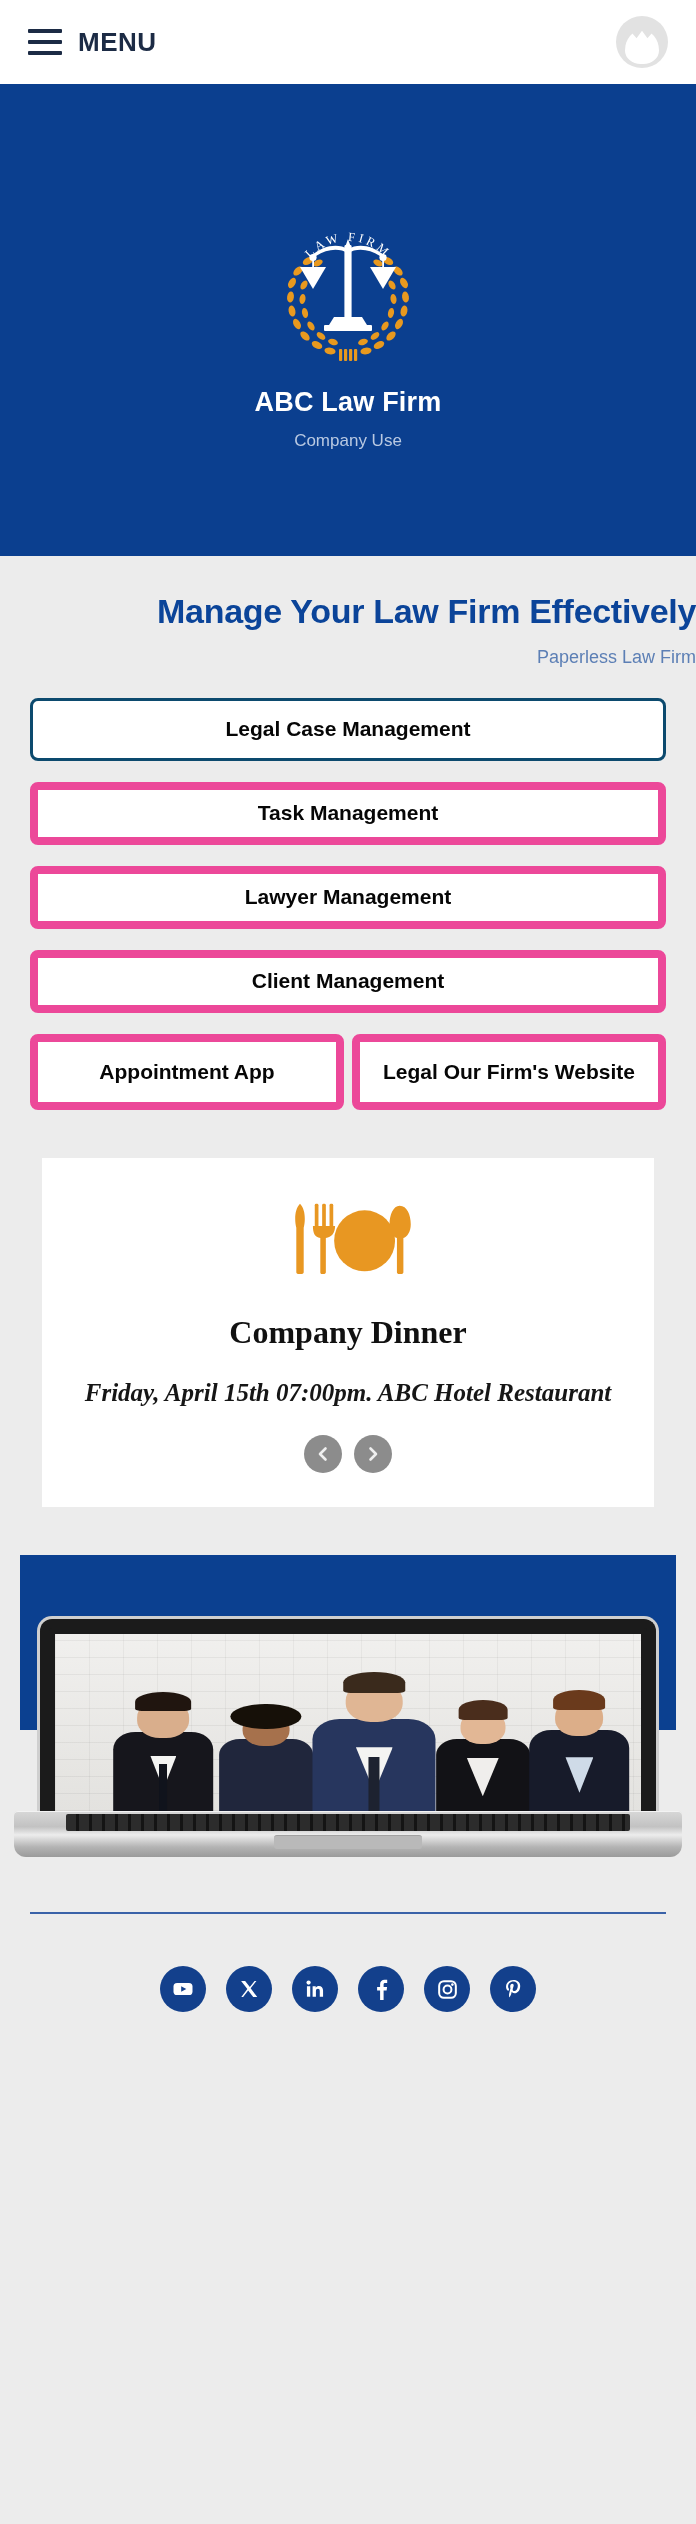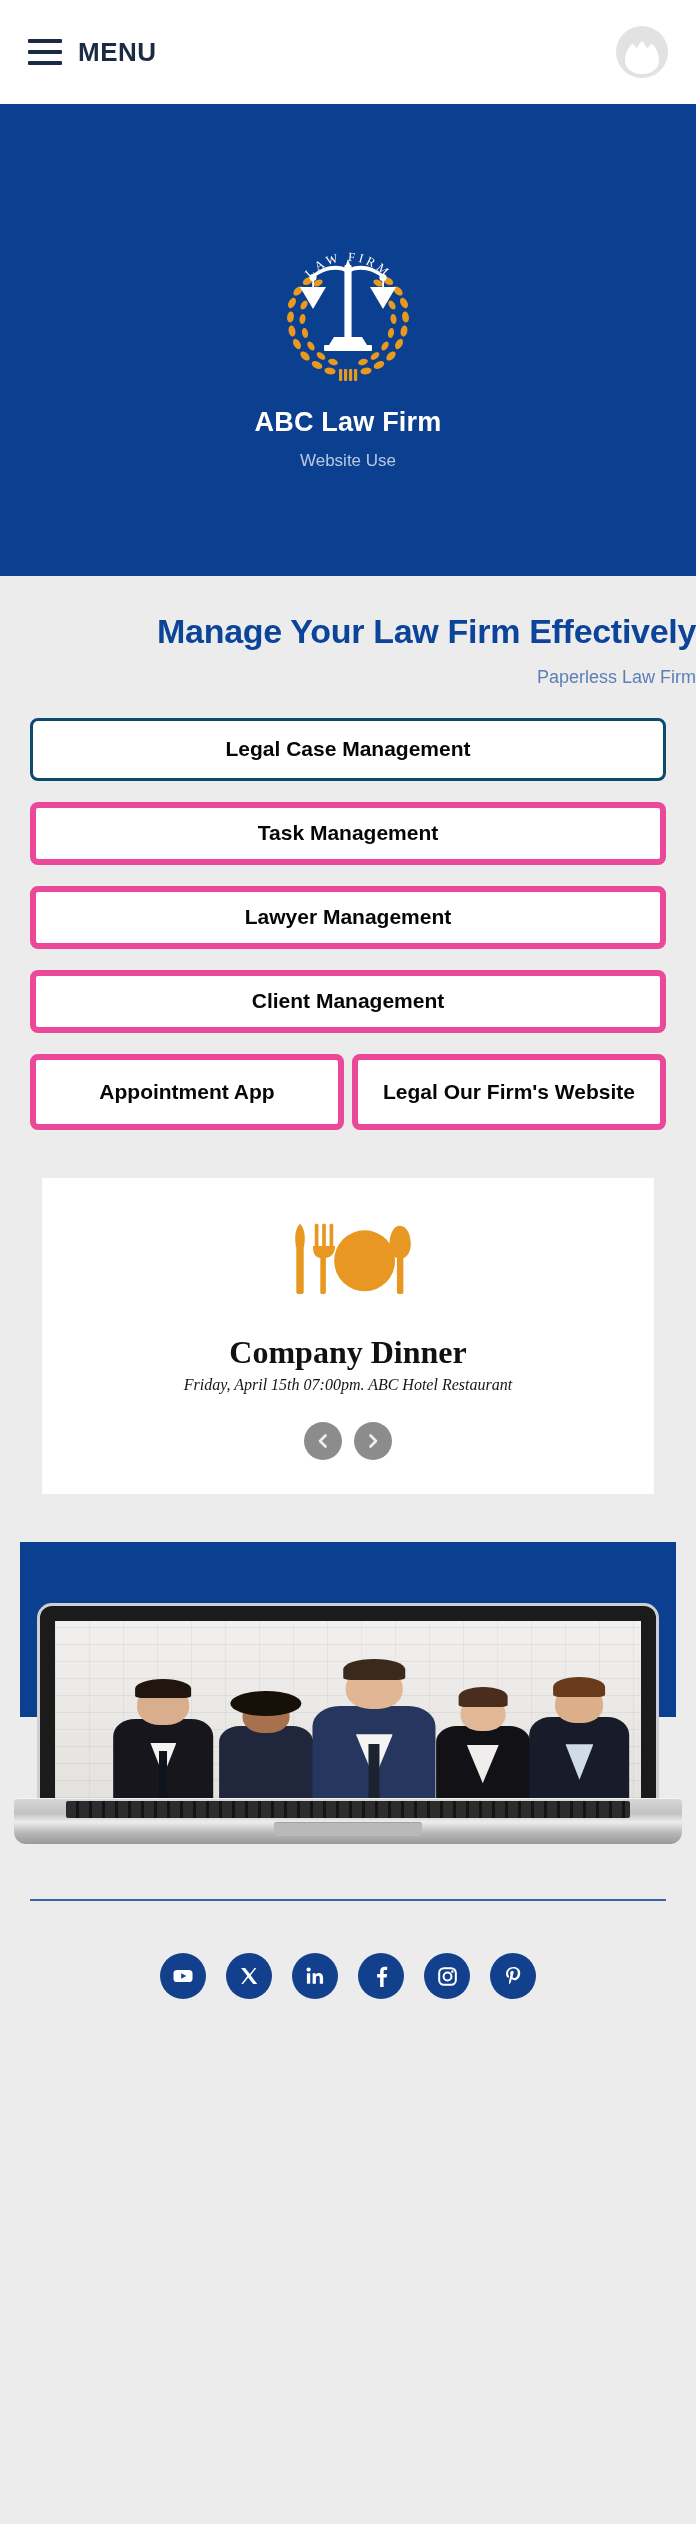--- a/index.html
+++ b/index.html
@@ -9,21 +9,21 @@
     height: 2524px;
     font-family: "Liberation Sans", sans-serif;
     background: #ececec;
     overflow: hidden;
   }
 
   .page { width: 696px; height: 2524px; position: relative; background: #ececec; }
 
   
   .topbar {
-    height: 104px;
+    height: 84px;
     background: #ffffff;
     display: flex;
     align-items: center;
     justify-content: space-between;
     padding: 0 28px 0 28px;
   }
   .menu-group { display: flex; align-items: center; gap: 16px; }
   .hamburger { width: 34px; height: 26px; display: flex; flex-direction: column; justify-content: space-between; }
   .hamburger span { display: block; height: 4px; background: #1c2b45; border-radius: 1px; }
   .menu-label {
@@ -66,21 +66,21 @@
     font-size: 34px; font-weight: 700; color: #0b4499; letter-spacing: -.3px;
   }
   .head-sub {
     margin-top: 16px; font-size: 18px; color: #5c7fb5;
   }
 
   
   .btn-stack { margin: 30px 30px 0 30px; display: flex; flex-direction: column; gap: 21px; }
   .nav-btn {
     height: 63px; background: #ffffff;
-    border: 6px solid #ec4899; border-radius: 8px;
+    border: 8px solid #ec4899; border-radius: 8px;
     display: flex; align-items: center; justify-content: center;
     font-size: 21px; font-weight: 700; color: #060606;
     text-align: center; line-height: 1.18;
     cursor: pointer;
   }
   .nav-btn.focused { border: 3px solid #0c4a6e; }
   .btn-row { margin: 21px 30px 0 30px; display: flex; gap: 8px; }
   .btn-row .nav-btn { flex: 1; height: 76px; padding: 0 10px; }
 
   
@@ -91,22 +91,23 @@
     text-align: center;
   }
   .dinner-icon { height: 72px; margin: 0 auto 6px auto; display: block; }
   .event-title {
     font-family: "Liberation Serif", serif;
     font-size: 32px; font-weight: 700; color: #111111;
     margin-top: 40px;
   }
   .event-meta {
     font-family: "Liberation Serif", serif;
-    font-style: italic; font-size: 16px; color: #161616;
-    margin-top: 5px;
+    font-style: italic; font-size: 25px; color: #161616;
+    margin-top: 28px;
+    font-weight: bold;
   }
   .carousel-ctrls { margin-top: 28px; display: flex; justify-content: center; gap: 12px; }
   .c-btn {
     width: 38px; height: 38px; border-radius: 50%; background: #8c8c8c;
     display: flex; align-items: center; justify-content: center; cursor: pointer;
   }
   .c-btn svg { display: block; }
 
   
   .showcase { margin: 48px 20px 0 20px; position: relative; height: 305px; }
@@ -251,21 +252,21 @@
           <path d="M32 62 L58 62 L45 84 Z"></path>
           <rect x="44.2" y="52" width="1.8" height="12"></rect>
           <path d="M102 62 L128 62 L115 84 Z"></path>
           <rect x="114.2" y="52" width="1.8" height="12"></rect>
           <path d="M66 112 L94 112 L99 120 L61 120 Z"></path>
           <rect x="56" y="120" width="48" height="6" rx="1"></rect>
         </g>
       </svg>
     </div>
     <div class="hero-title">ABC Law Firm</div>
-    <div class="hero-sub">Website Use</div>
+    <div class="hero-sub">Company Use</div>
   </div>
 
   <div class="section-head">
     <div class="head-main">Manage Your Law Firm Effectively</div>
     <div class="head-sub">Paperless Law Firm</div>
   </div>
 
   <div class="btn-stack">
     <div class="nav-btn focused">Legal Case Management</div>
     <div class="nav-btn">Task Management</div>

